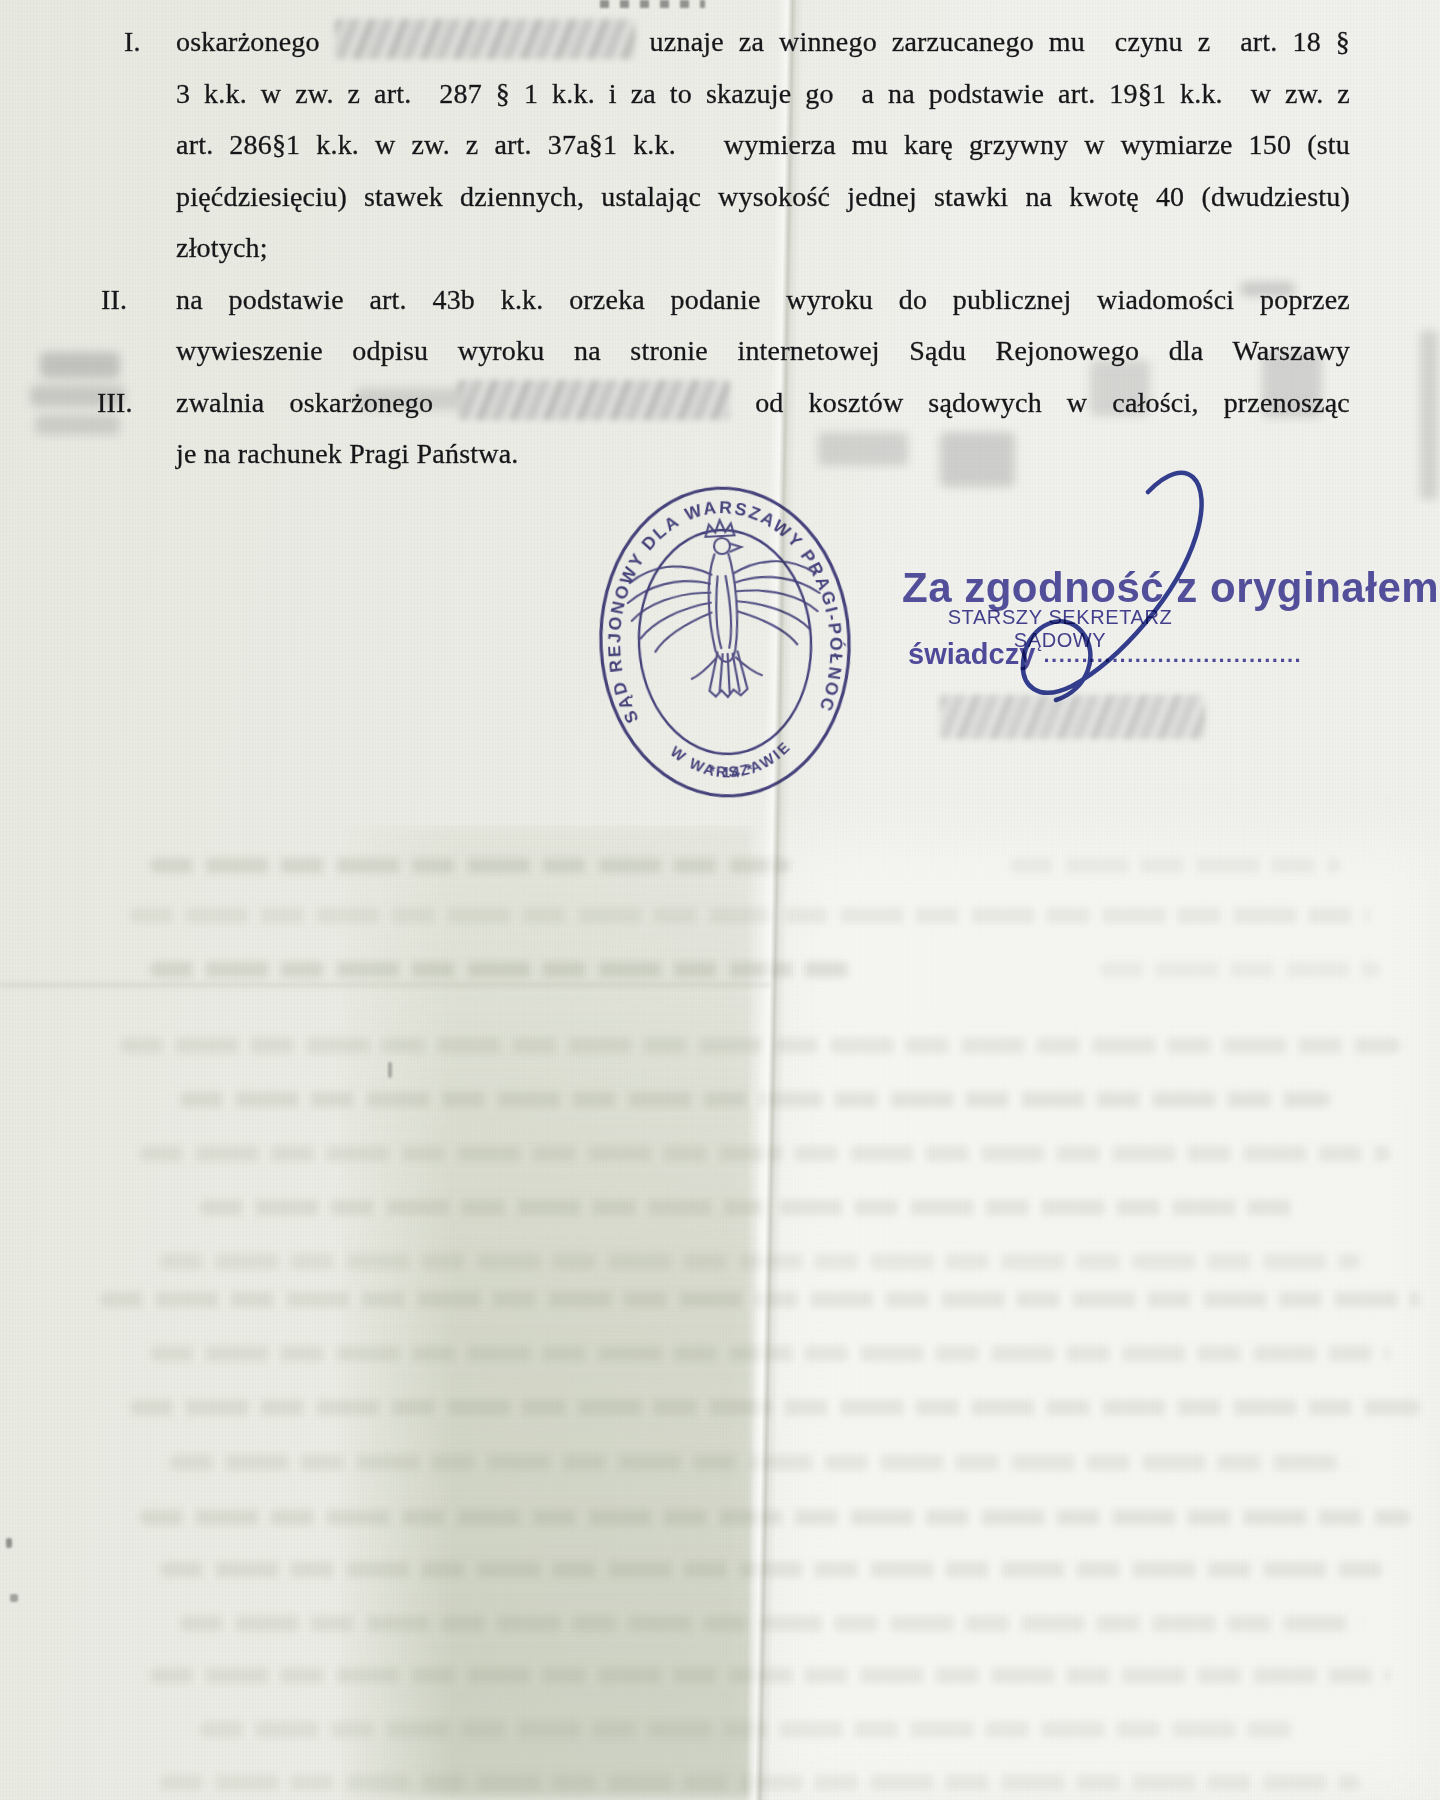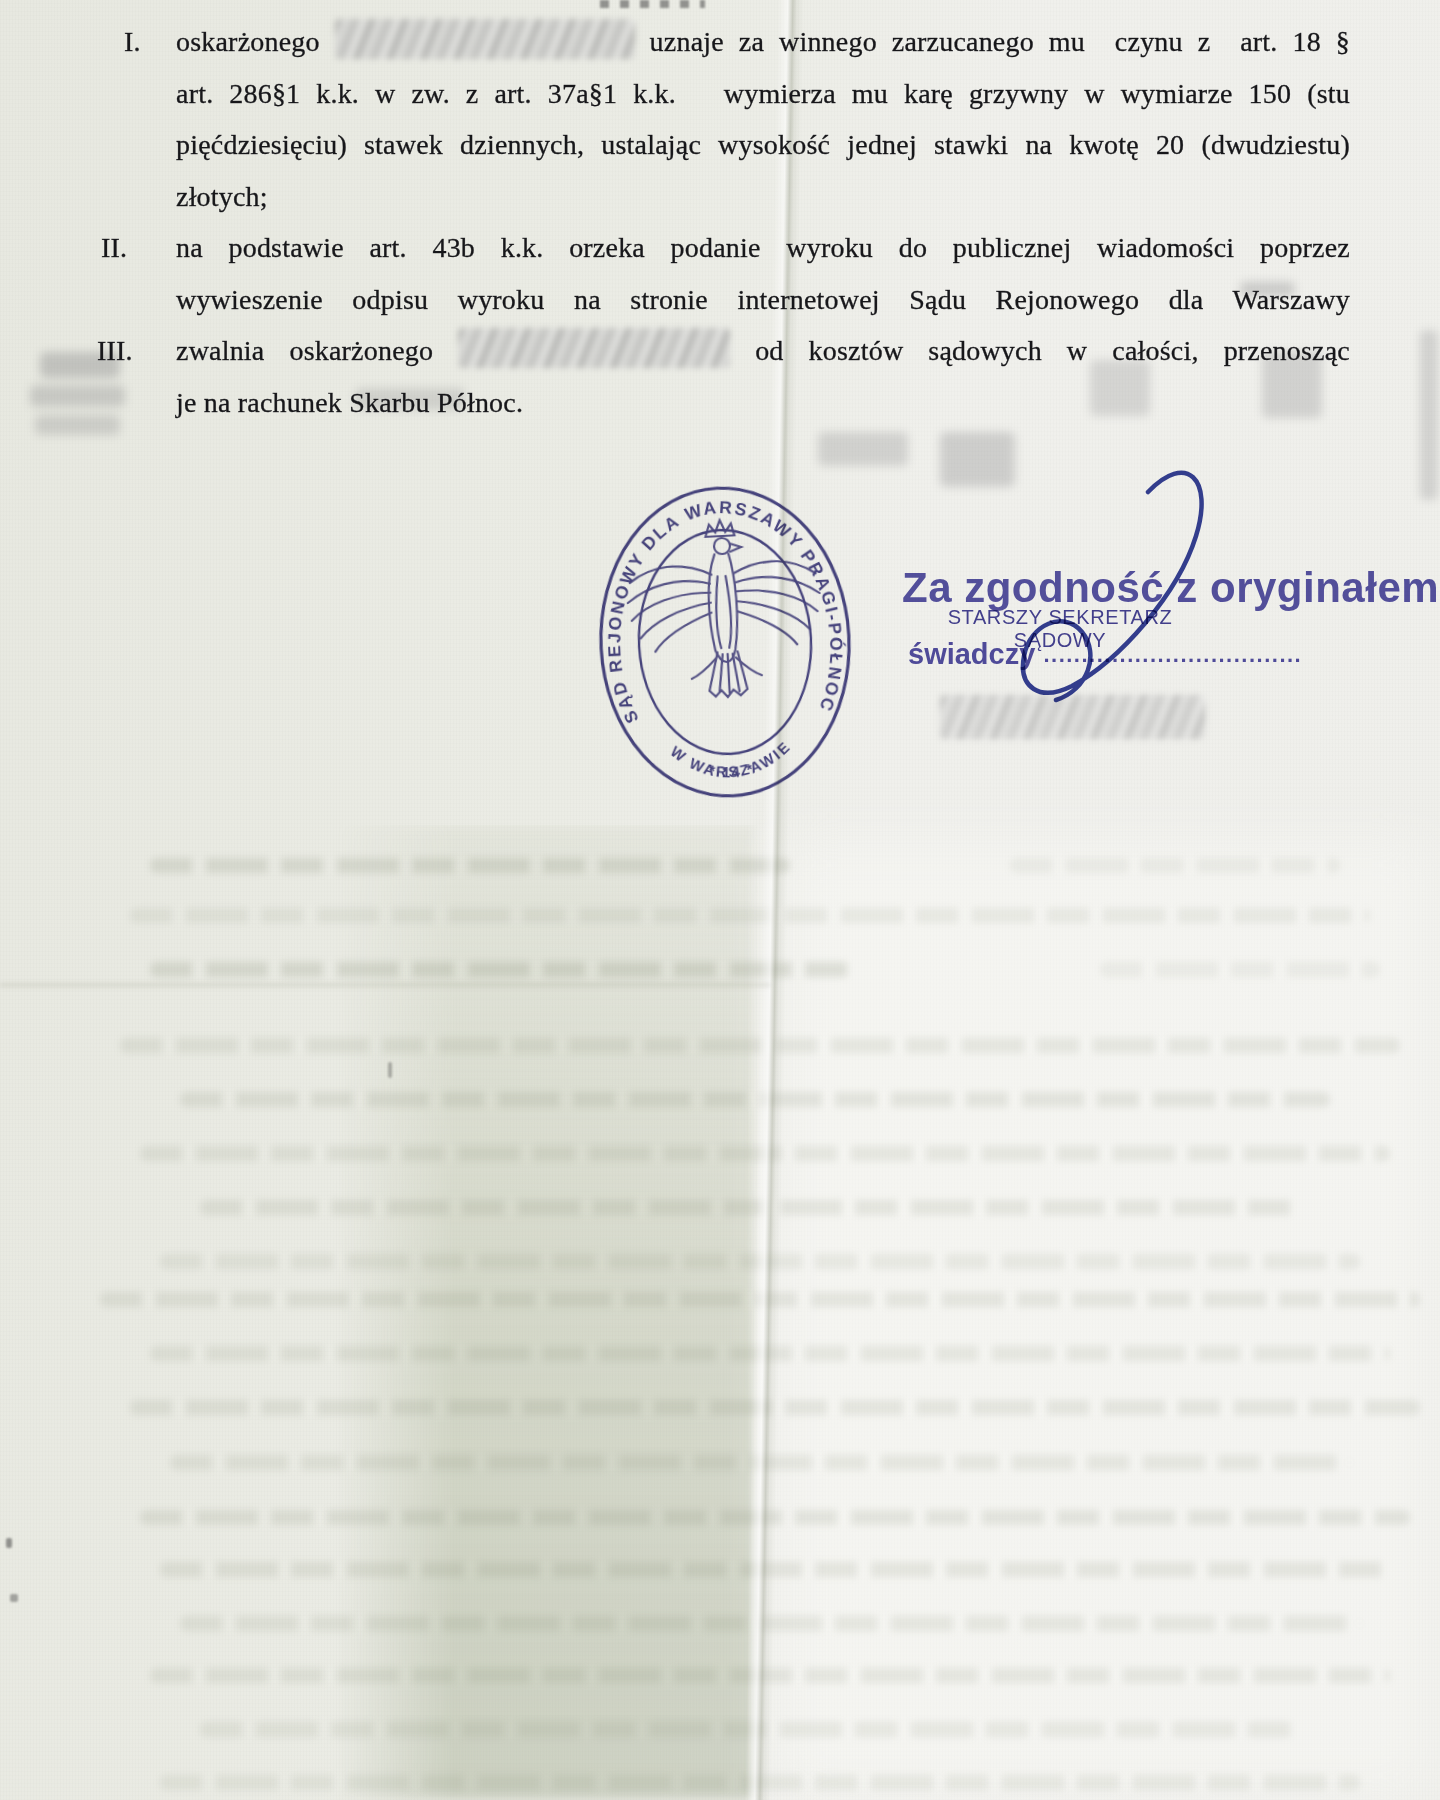--- a/index.html
+++ b/index.html
@@ -84,27 +84,28 @@
 
 <div class="paper-texture"></div>
 <div class="shade-column"></div>
 <div class="shade-right"></div>
 <div class="fold-line"></div>
 <div class="crease-horizontal"></div>
 <div class="top-fragment"></div>
 
 <div class="doc" id="doc">
     <div class="vline"><span class="numeral" style="left: -52px;">I.</span>oskarżonego <span class="redact" style="width: 300px;"></span> uznaje za winnego zarzucanego mu  czynu z  art. 18 §</div>
+    <div class="vline">3 k.k. w zw. z art.  287 § 1 k.k. i za to skazuje go  a na podstawie art. 19§1 k.k.  w zw. z</div>
     <div class="vline">art. 286§1 k.k. w zw. z art. 37a§1 k.k.   wymierza mu karę grzywny w wymiarze 150 (stu</div>
-    <div class="vline">pięćdziesięciu) stawek dziennych, ustalając wysokość jednej stawki na kwotę 20 (dwudziestu)</div>
+    <div class="vline">pięćdziesięciu) stawek dziennych, ustalając wysokość jednej stawki na kwotę 40 (dwudziestu)</div>
     <div class="vline lastline">złotych;</div>
     <div class="vline"><span class="numeral" style="left: -75px;">II.</span>na podstawie art. 43b k.k. orzeka podanie wyroku do publicznej wiadomości poprzez</div>
     <div class="vline">wywieszenie odpisu wyroku na stronie internetowej Sądu Rejonowego dla Warszawy</div>
     <div class="vline"><span class="numeral" style="left: -79px;">III.</span>zwalnia oskarżonego <span class="redact" style="width: 272px;"></span> od kosztów sądowych w całości, przenosząc</div>
-    <div class="vline lastline">je na rachunek Skarbu Północ.</div>
+    <div class="vline lastline">je na rachunek Pragi Państwa.</div>
   </div>
 
 <svg class="seal" viewBox="-150 -180 300 360">
   <g stroke="#322e78" fill="none">
     <ellipse cx="0" cy="0" rx="124" ry="154" stroke-width="3.2"></ellipse>
     <ellipse cx="0" cy="0" rx="86" ry="112" stroke-width="2.4"></ellipse>
   </g>
   <defs>
     <path id="ringPath" d="M -76,96 A 105,133 0 1 1 76,96"></path>
     <path id="bottomPath" d="M -72,96 A 100,128 0 0 0 72,96"></path>

